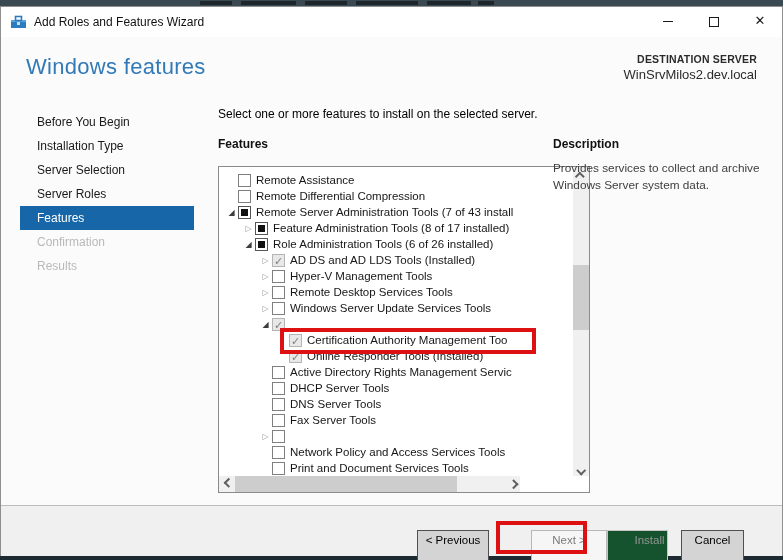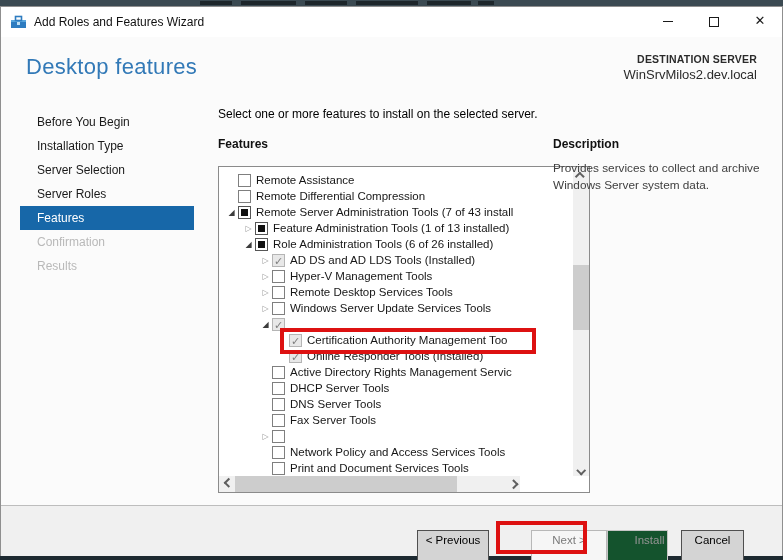--- a/index.html
+++ b/index.html
@@ -105,21 +105,21 @@
     <rect x="1" y="7" width="15" height="8" fill="#2e7cc0"></rect>
     <rect x="1" y="7" width="15" height="2" fill="#5aa7dd"></rect>
     <rect x="5.5" y="3.5" width="6" height="4" fill="none" stroke="#2e7cc0" stroke-width="1.6"></rect>
     <rect x="7" y="9" width="3" height="3" fill="#bfe0f5"></rect>
   </svg>
   <div class="win-title">Add Roles and Features Wizard</div>
   <div class="caption-btn cap-min"><span class="glyph-min"></span></div>
   <div class="caption-btn cap-max"><span class="glyph-max"></span></div>
   <div class="caption-btn cap-close"><span>✕</span></div>
 
-  <div class="page-title">Desktop features</div>
+  <div class="page-title">Windows features</div>
   <div class="dest">
     <div class="dest-label">DESTINATION SERVER</div>
     <div class="dest-server">WinSrvMilos2.dev.local</div>
   </div>
 
   <div class="sidebar" id="sidebar">
       <div class="nav-item">Before You Begin</div>
       <div class="nav-item">Installation Type</div>
       <div class="nav-item">Server Selection</div>
       <div class="nav-item">Server Roles</div>
@@ -148,21 +148,21 @@
           <span class="cb partial">
             <i></i>
           </span>
           <span class="tree-label">Remote Server Administration Tools (7 of 43 install</span>
         </div>
         <div class="tree-row" style="padding-left: 23px;">
           <span class="exp collapsed">▷</span>
           <span class="cb partial">
             <i></i>
           </span>
-          <span class="tree-label">Feature Administration Tools (1 of 13 installed)</span>
+          <span class="tree-label">Feature Administration Tools (8 of 17 installed)</span>
         </div>
         <div class="tree-row" style="padding-left: 23px;">
           <span class="exp expanded">◢</span>
           <span class="cb partial">
             <i></i>
           </span>
           <span class="tree-label">Role Administration Tools (6 of 26 installed)</span>
         </div>
         <div class="tree-row" style="padding-left: 40px;">
           <span class="exp collapsed">▷</span>

